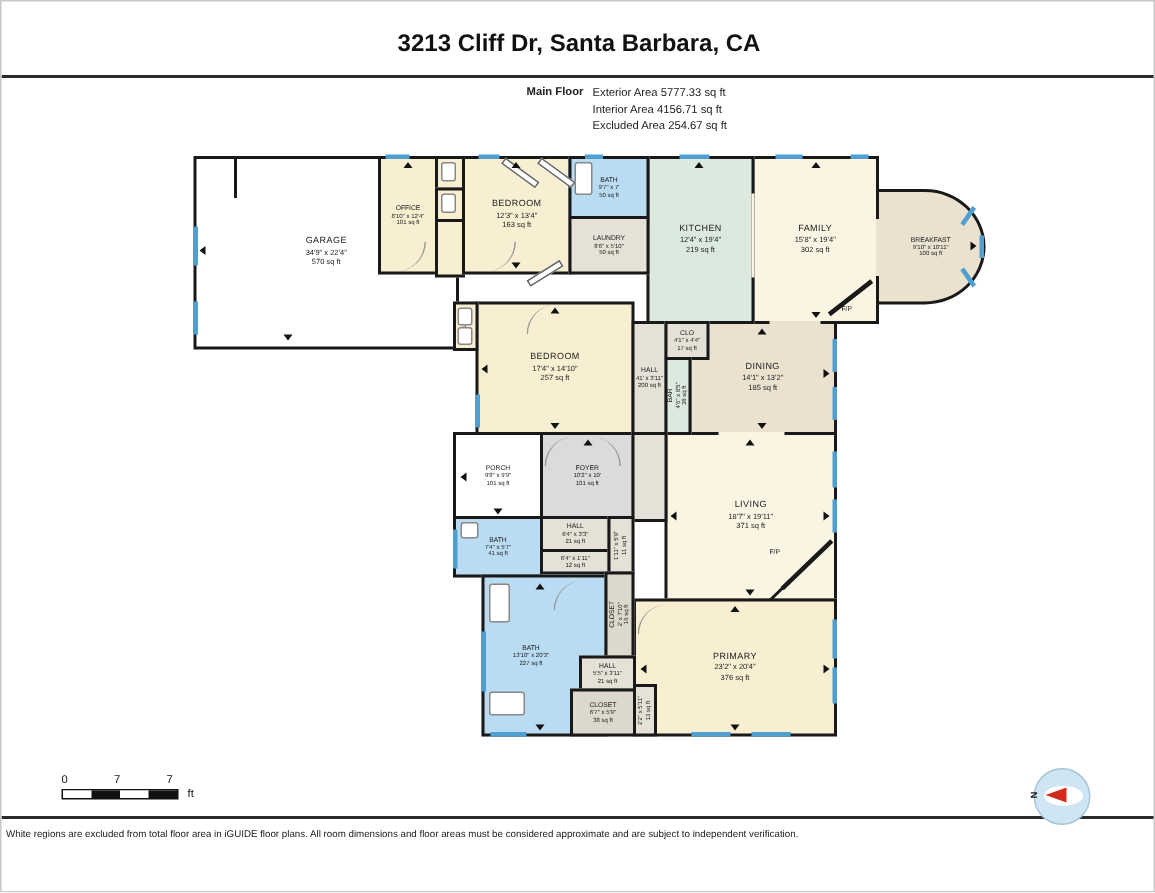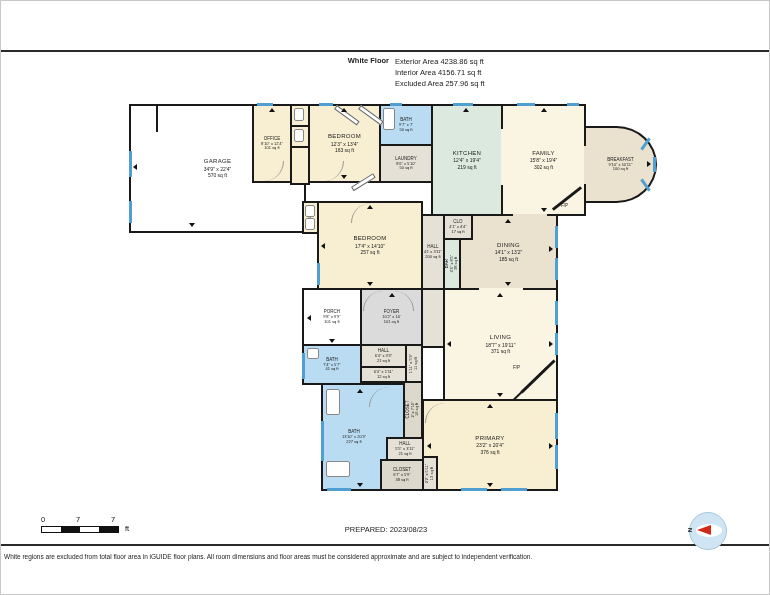--- a/index.html
+++ b/index.html
@@ -51,26 +51,27 @@
   .c-needle{position:absolute;left:7px;top:12px;width:0;height:0;border-style:solid;
             border-width:5.5px 14px 5.5px 0;border-color:transparent #d22a1a transparent transparent;}
   .c-n{position:absolute;left:-2px;top:14px;font-size:6px;font-weight:bold;color:#111;transform:rotate(-90deg);}
   .disclaimer{position:absolute;left:3px;top:552px;width:764px;font-size:6.5px;color:#222;}
 </style>
 </head>
 <body>
 
 <div id="page">
 
+  <div class="title">3213 Cliff Dr, Santa Barbara, CA</div>
   <div class="rule-top"></div>
-  <div class="sum-label">White Floor</div>
+  <div class="sum-label">Main Floor</div>
   <div class="sum-lines">
-    <div>Exterior Area 4238.86 sq ft</div>
+    <div>Exterior Area 5777.33 sq ft</div>
     <div>Interior Area 4156.71 sq ft</div>
-    <div>Excluded Area 257.96 sq ft</div>
+    <div>Excluded Area 254.67 sq ft</div>
   </div>
 
   <div class="room white" style="left:128px;top:103px;width:177px;height:129px;">
     <div class="lbl">
       <span class="nm">GARAGE</span>
       <span class="dm">34'9" x 22'4"</span>
       <span class="dm">570 sq ft</span>
     </div>
   </div>
   <div class="room cream" style="left:316px;top:200px;width:106px;height:89px;">
@@ -350,21 +351,20 @@
     <span class="n" style="left:35px;">7</span>
     <span class="n" style="left:70px;">7</span>
     <div class="sbar">
       <div class="s-w"></div>
       <div class="s-b"></div>
       <div class="s-w"></div>
       <div class="s-b"></div>
     </div>
     <span class="sft">ft</span>
   </div>
-  <div class="prepared">PREPARED: 2023/08/23</div>
   <div class="compass">
     <div class="c-lens"></div>
     <div class="c-needle"></div>
     <span class="c-n">N</span>
   </div>
   <div class="disclaimer">White regions are excluded from total floor area in iGUIDE floor plans. All room dimensions and floor areas must be considered approximate and are subject to independent verification.</div>
 
 </div>
 
 </body></html>

